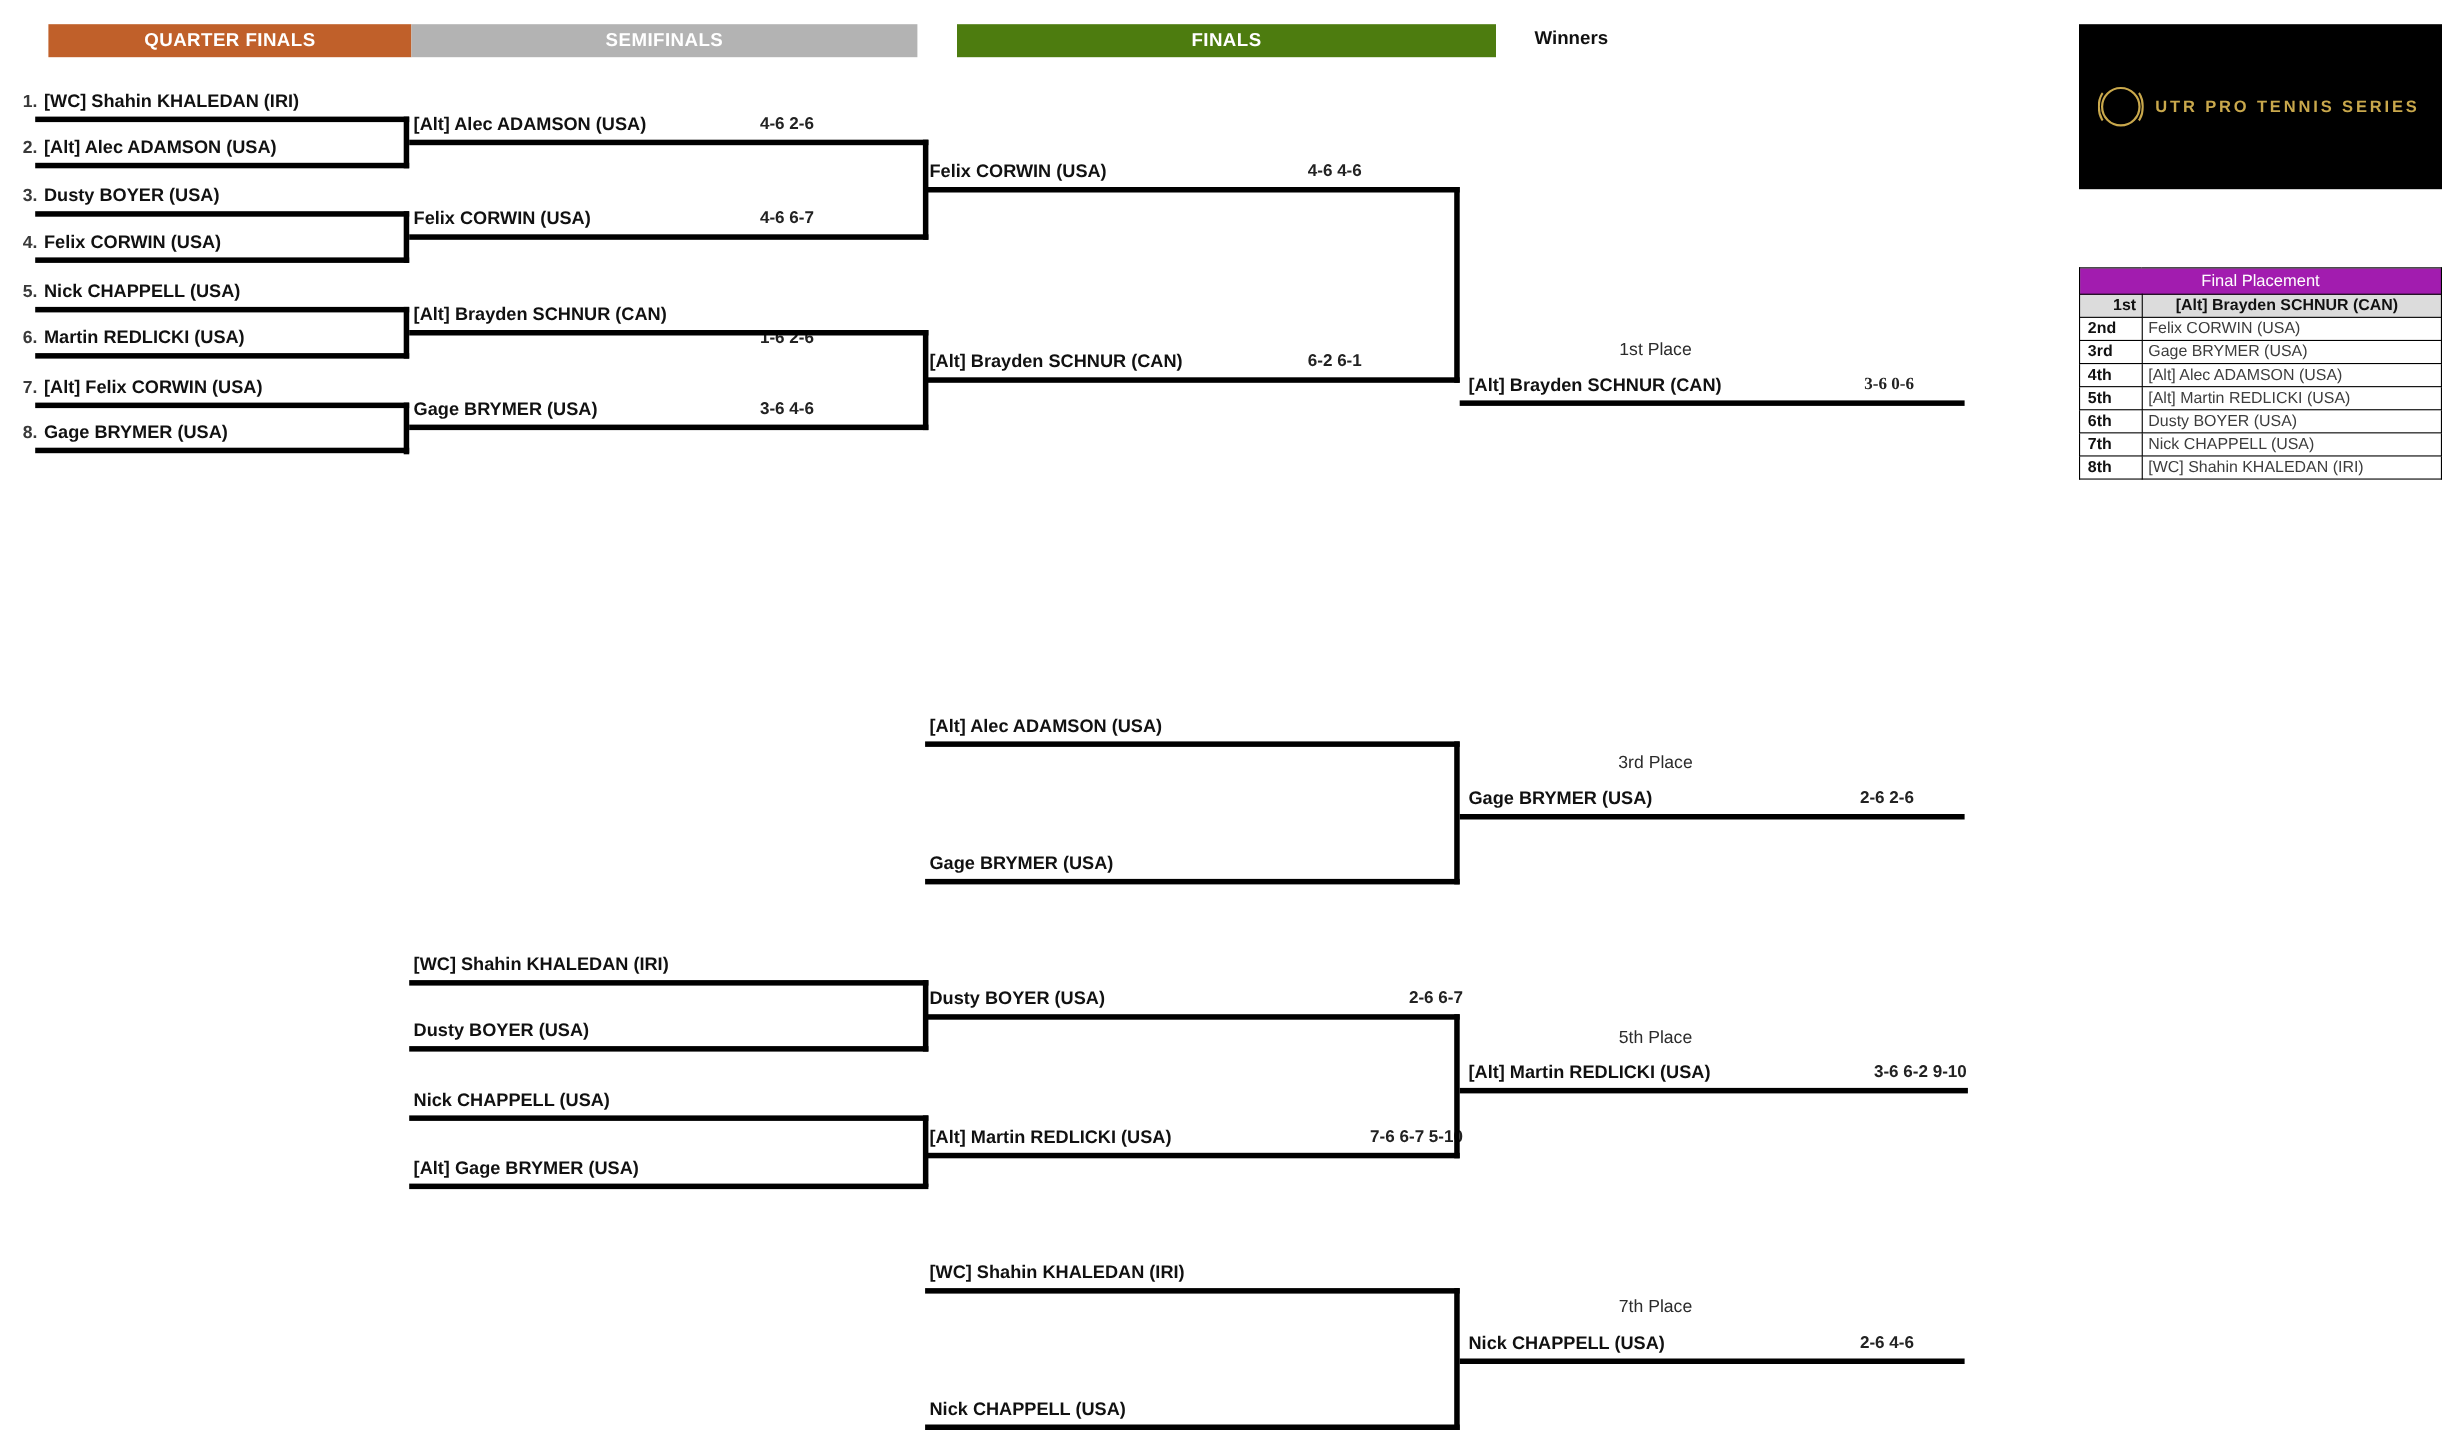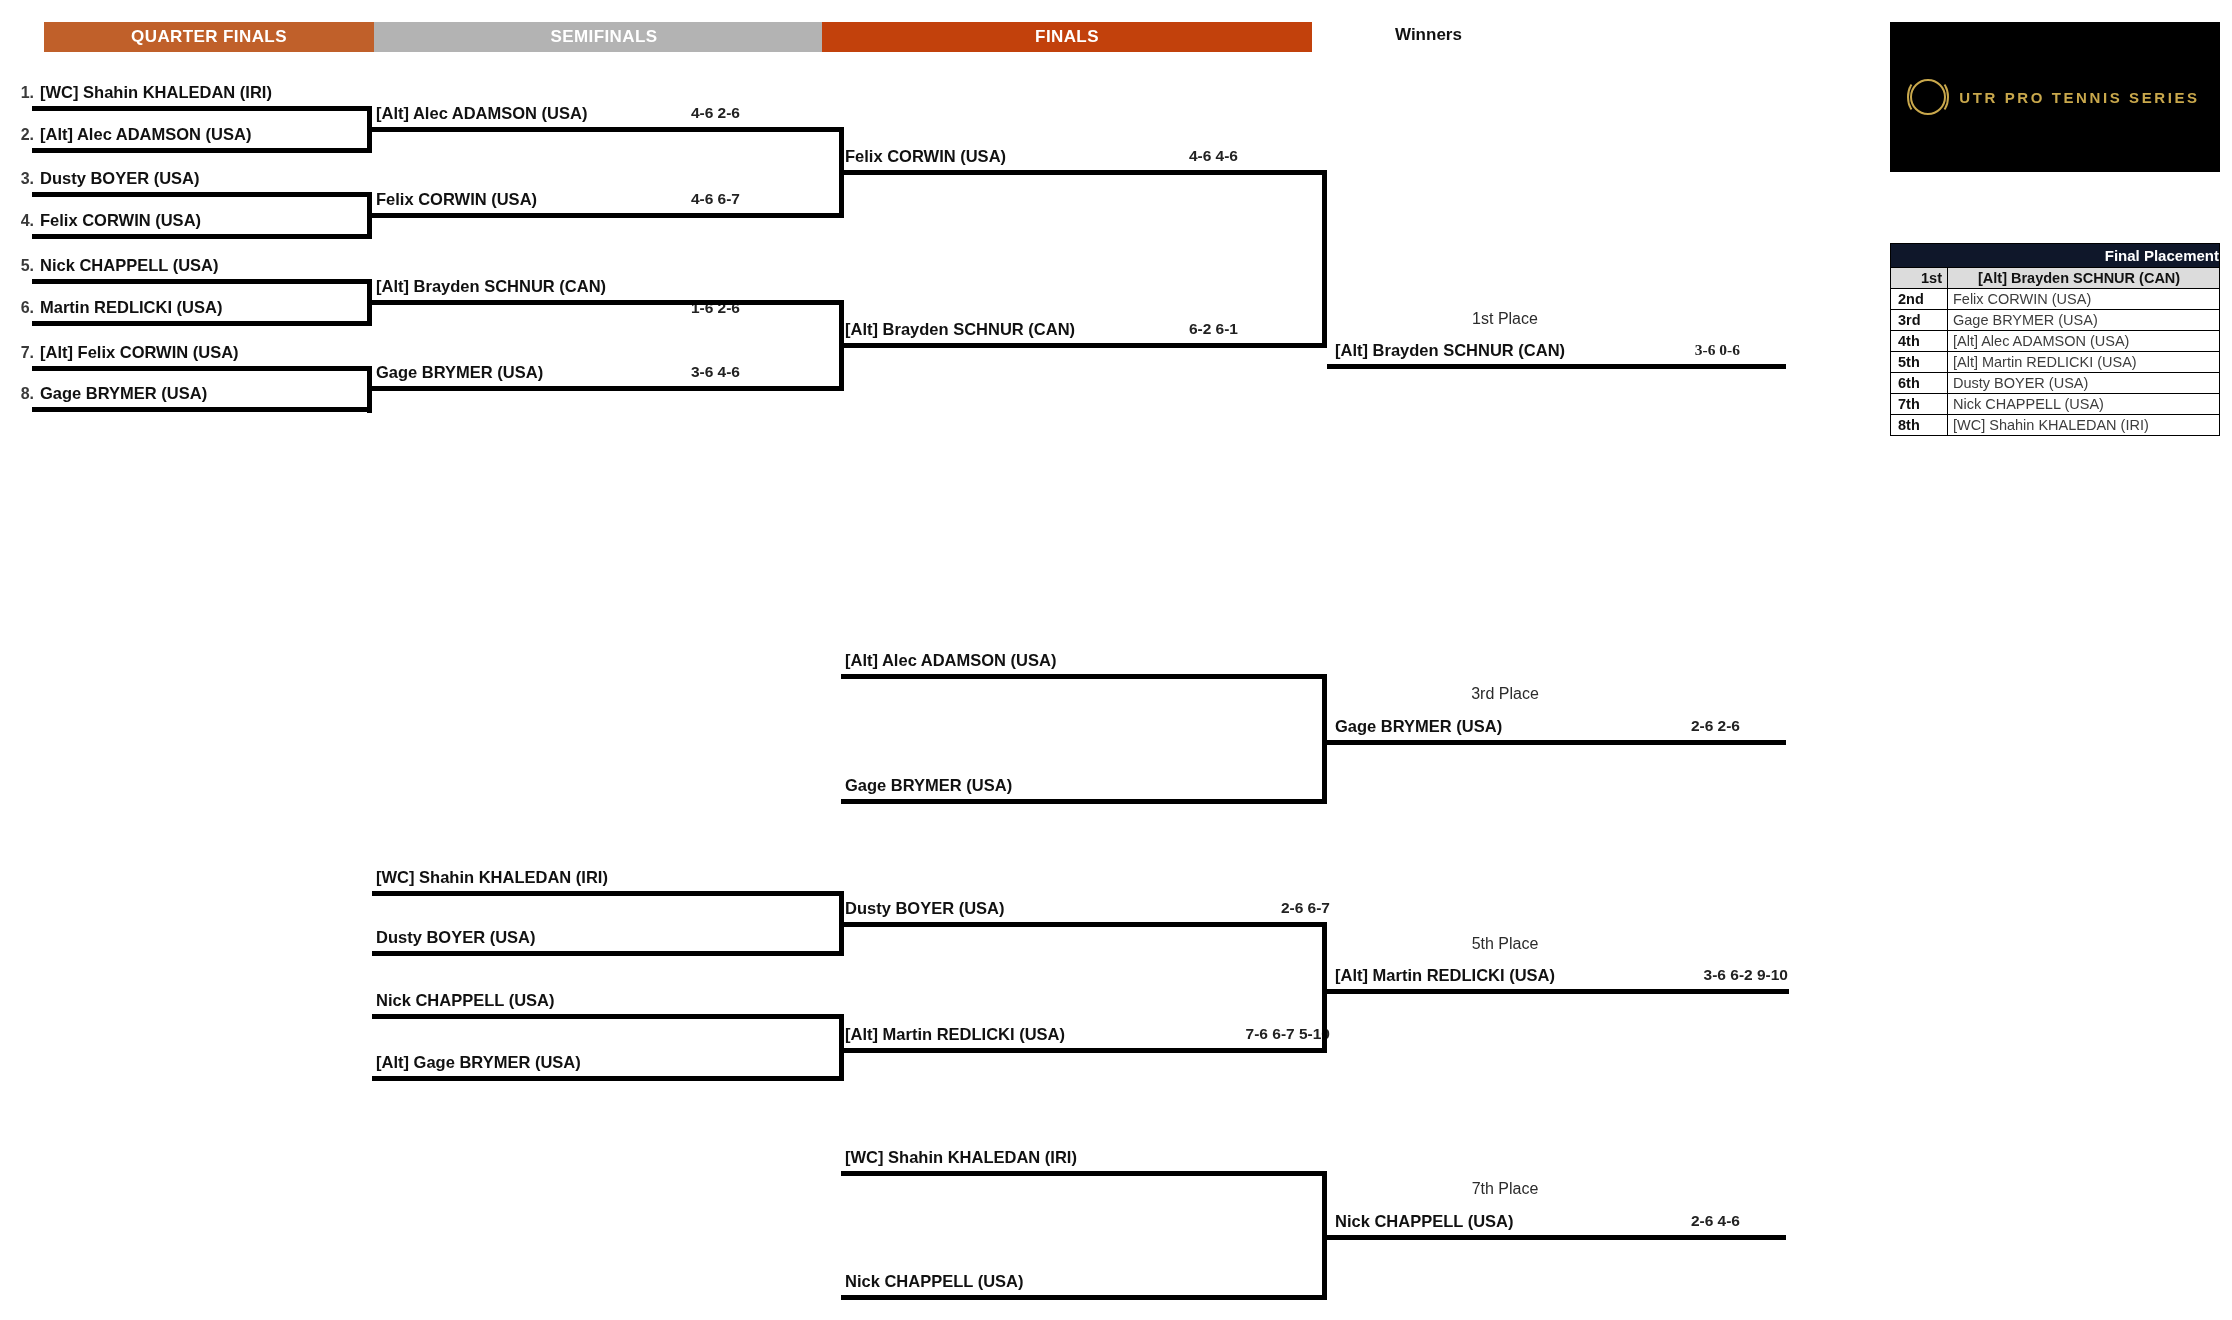--- a/index.html
+++ b/index.html
@@ -21,21 +21,21 @@
     color: #ffffff;
     font-weight: bold;
     font-size: 17px;
     letter-spacing: .4px;
     display: flex;
     align-items: center;
     justify-content: center;
   }
   #bar-qf { left: 44px;   top: 22px; width: 330px; background: #C0602A; }
   #bar-sf { left: 374px;  top: 22px; width: 460px; background: #B3B3B3; }
-  #bar-f  { left: 822px;  top: 22px; width: 490px; background: #c2410c; text-align: right; }
+  #bar-f  { left: 870px;  top: 22px; width: 490px; background: #4d7c0f; text-align: right; }
 
   .winners-label {
     position: absolute;
     left: 1395px; top: 25px;
     font-size: 17px;
     font-weight: bold;
     color: #111;
   }
 
   
@@ -110,27 +110,27 @@
 
   
   #placement {
     position: absolute;
     left: 1890px; top: 243px;
     width: 330px;
     border-collapse: collapse;
     font-size: 14.5px;
   }
   #placement th {
-    background: #0f172a;
+    background: #a21caf;
     color: #ffffff;
-    font-weight: bold;
+    font-weight: normal;
     font-size: 15px;
     padding: 3px 0;
     border: 1.5px solid #000;
-    text-align: right;
+    text-align: center;
   }
   #placement td {
     border: 1.5px solid #000;
     padding: 2px 5px;
     color: #3d3d3d;
     background: #ffffff;
   }
   #placement td.rank {
     width: 44px;
     text-align: left;

